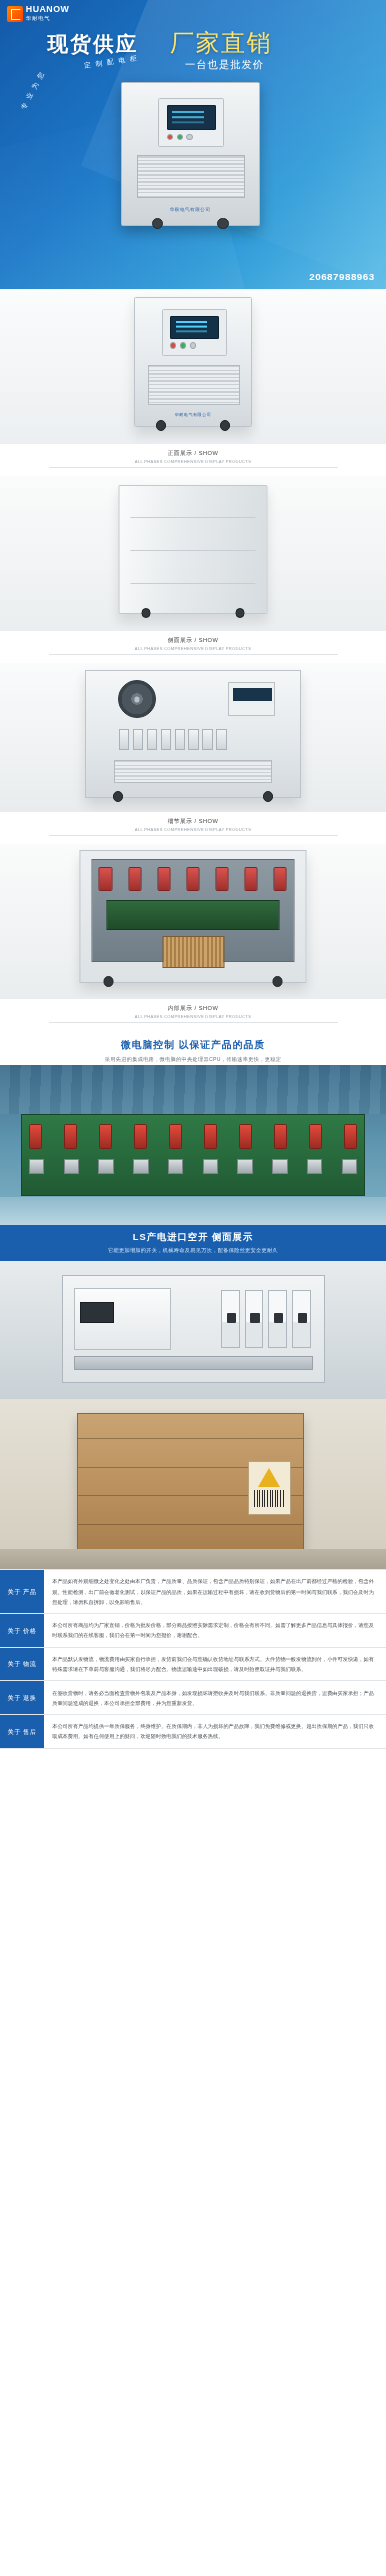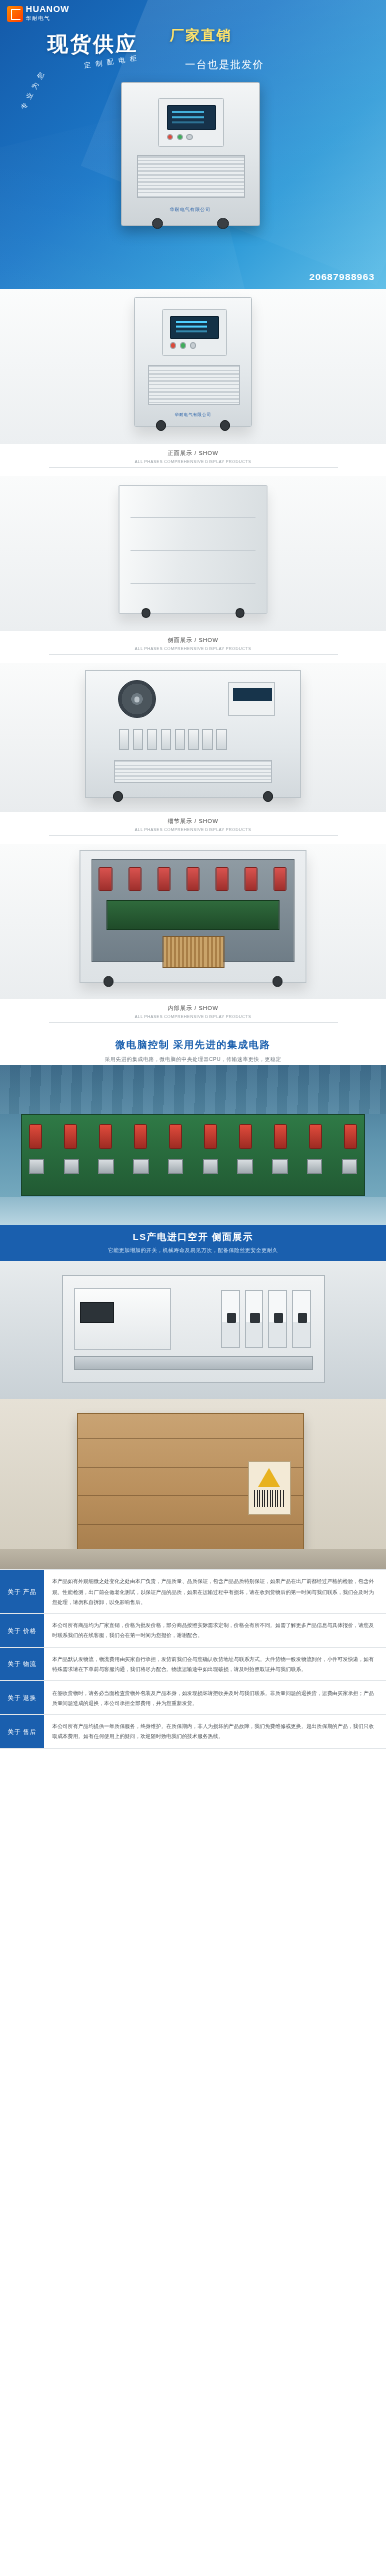--- a/index.html
+++ b/index.html
@@ -60,21 +60,21 @@
   }
   .hero-title-1 {
     position: absolute; left: 20.6px; top: 30px;
     color: #ffffff; font-size: 20.6px; font-weight: bold;
     letter-spacing: 2.1px;
     text-shadow: 0 1px 3.1px rgba(0,0,0,0.25);
     margin-left: 27px;
   }
   .hero-title-2 {
     position: absolute; left: 170px; top: 27px;
-    color: #ffe36b; font-size: 14px; font-weight: bold;
+    color: #ffe36b; font-size: 24px; font-weight: normal;
     letter-spacing: 1.5px;
     text-shadow: 0 1px 3.1px rgba(0,0,0,0.3);
   }
   .hero-sub {
     position: absolute; left: 185px; top: 58px;
     color: #ffffff; font-size: 10.3px; letter-spacing: 1px;
   }
   .hero-arc {
     position: absolute; left: 9.3px; top: 62px;
     width: 155px; height: 155px;
@@ -544,21 +544,21 @@
       </div>
     </div>
     <div class="cap">
       <span class="cap-main">内部展示 / SHOW</span>
       <span class="cap-en">ALL PHASES COMPREHENSIVE DISPLAY PRODUCTS</span>
       <div class="cap-rule"></div>
     </div>
   </div>
 
   <div class="feature-head">
-    <div class="fh-title">微电脑控制 采用先进的集成电路</div>
+    <div class="fh-title">微电脑控制 以保证产品的品质</div>
     <div class="fh-sub">采用先进的集成电路，微电脑的中央处理器CPU，传输速率更快，更稳定</div>
   </div>
   <div class="pcb-photo">
     <div class="pcb-cable"></div>
     <div class="pcb-board">
       <div class="pcb-row">
           <i></i>
           <i></i>
           <i></i>
           <i></i>

